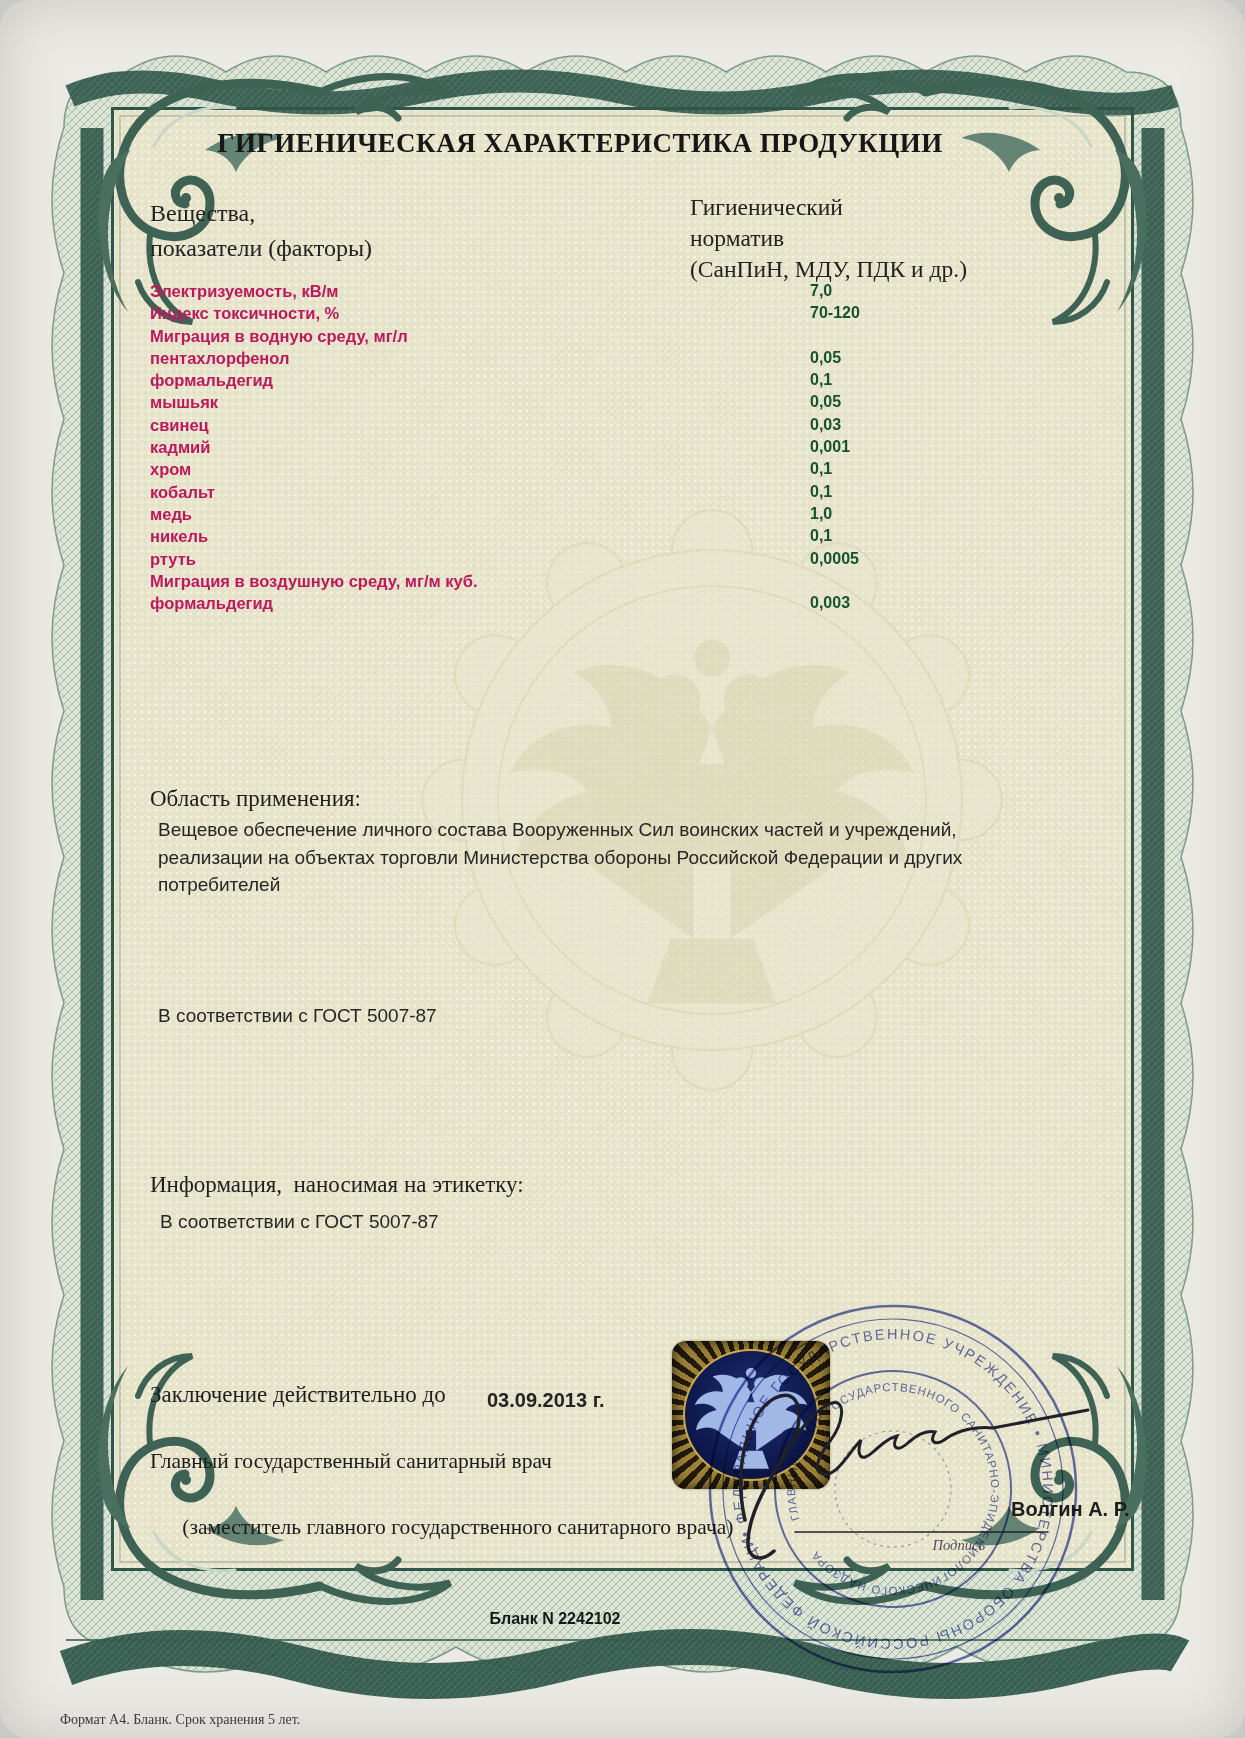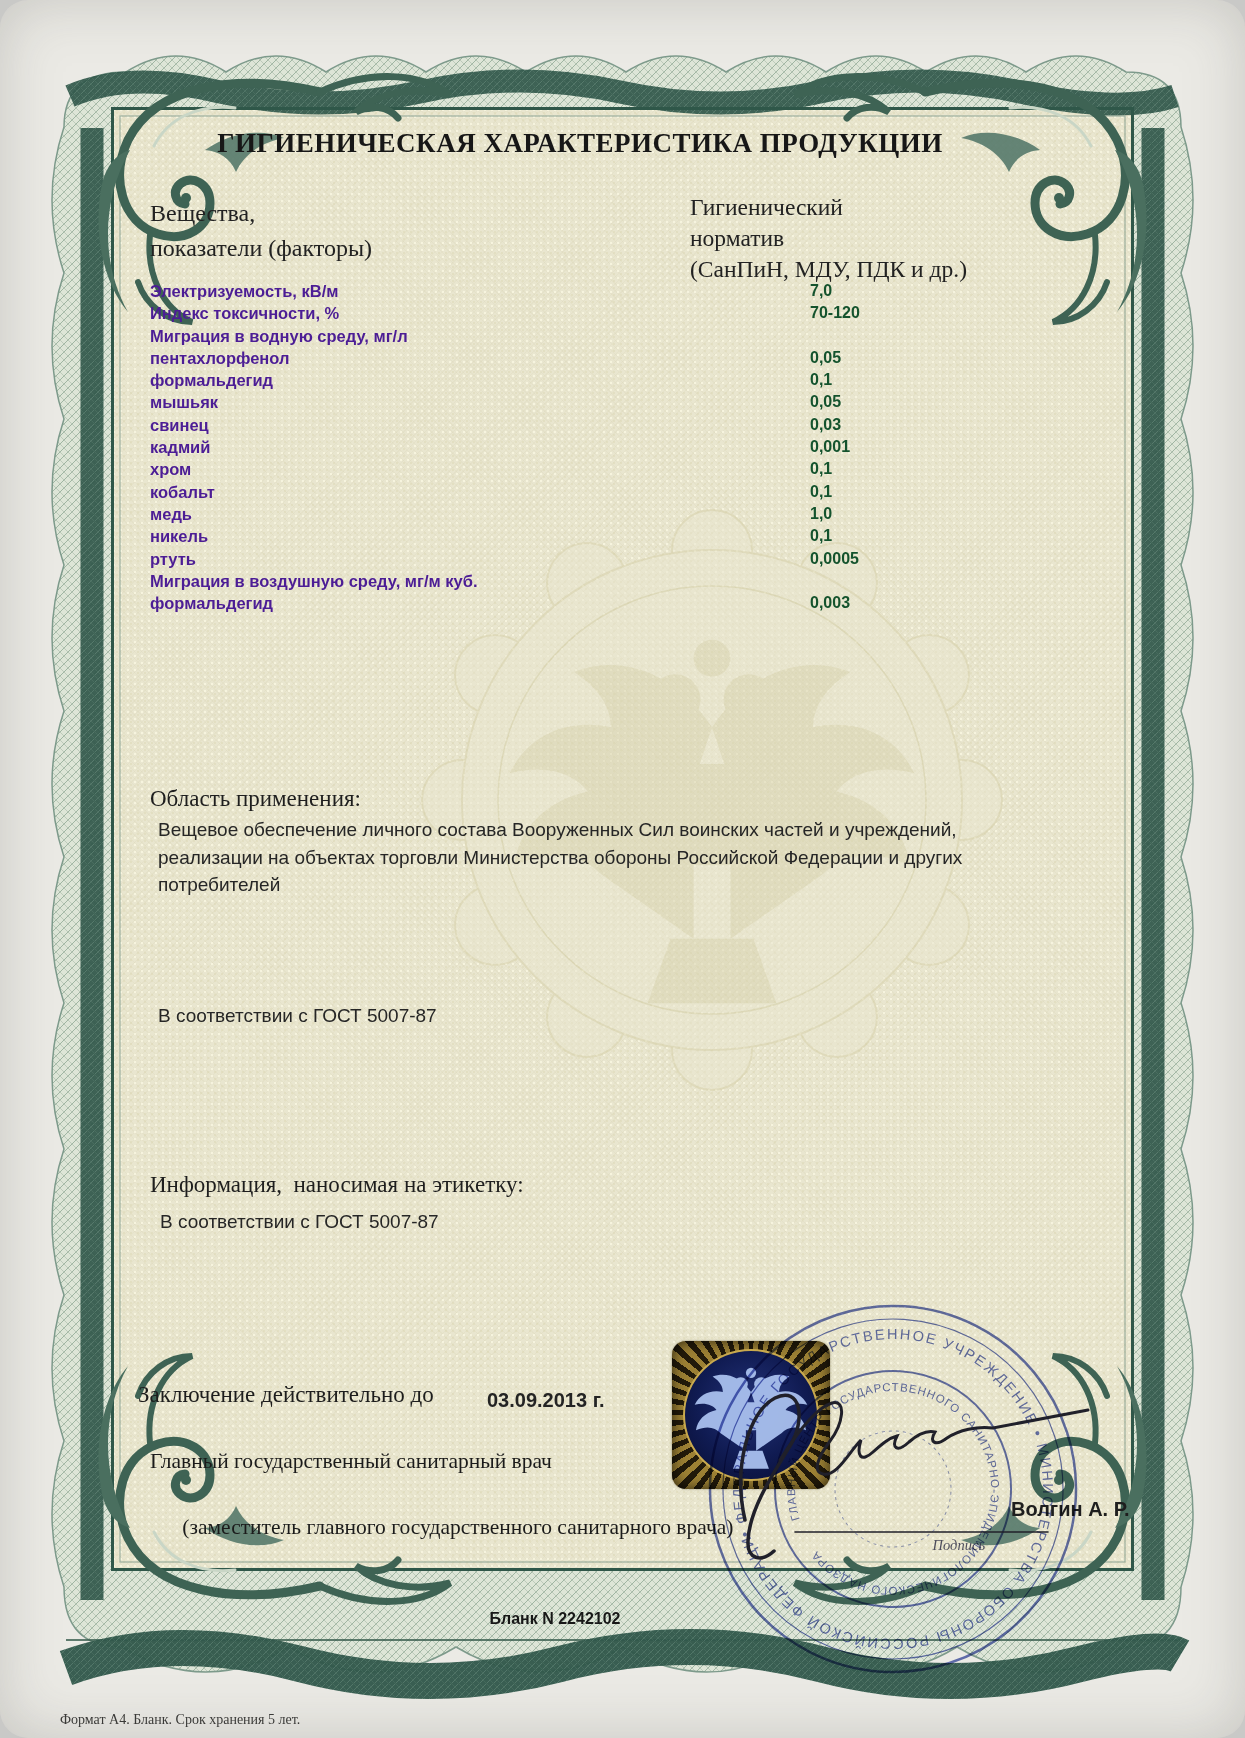--- a/index.html
+++ b/index.html
@@ -25,25 +25,25 @@
   .abs{position:absolute; white-space:pre-wrap;}
   .serif{font-family:"Liberation Serif", serif;}
   .title{
     left:110px; top:128px; width:940px; text-align:center;
     font-size:27px; font-weight:bold; letter-spacing:.5px; color:#171717;
   }
   .col-head-left{left:150px; top:196px; font-size:24px; line-height:35px; color:#222;}
   .col-head-right{left:690px; top:192px; width:370px; text-align:left; font-size:23.5px; line-height:31px; color:#222;}
   .rows{position:absolute; left:150px; top:280px; width:860px;}
   .t-row{display:flex; height:22.3px; line-height:22.3px;}
-  .t-row .lbl{width:660px; font-family:"Liberation Sans",sans-serif; font-size:16.5px; font-weight:600; color:#4c1d95;}
+  .t-row .lbl{width:660px; font-family:"Liberation Sans",sans-serif; font-size:16.5px; font-weight:600; color:#be185d;}
   .t-row .val{font-family:"Liberation Sans",sans-serif; font-size:16px; font-weight:600; color:#14532d;text-align:right;}
   .sec-head{font-size:23px; color:#1e1e1e;}
   .sec-body{font-family:"Liberation Sans",sans-serif; font-size:19px; line-height:27.5px; color:#262626;}
-  .validity-label{left:138px; top:1382px; font-size:23px;}
+  .validity-label{left:150px; top:1382px; font-size:23px;}
   .validity-date{left:487px; top:1389px; font-family:"Liberation Sans",sans-serif; font-size:20px; font-weight:600; color:#242424;}
   .sig-pos{left:150px; top:1445px; font-size:21.5px; line-height:33px; color:#1b1b1b;}
   .sig-name{left:995px; top:1498px; font-family:"Liberation Sans",sans-serif; font-size:20px; font-weight:600; color:#1e1e1e;margin-left:16px;}
   .sig-caption{left:855px; top:1537px; width:130px; text-align:right; font-size:14.5px; font-style:italic; color:#34344a; opacity:.85;}
   .blank-no{left:355px; top:1610px; width:400px; text-align:center; font-family:"Liberation Sans",sans-serif; font-size:16px; font-weight:bold; color:#171717;}
   .footer-note{left:60px; top:1712px; font-size:14px; color:#3a3a38;}
   
   .holo{
     position:absolute; left:672px; top:1341px; width:158px; height:148px; z-index:4;
     border-radius:14px;

